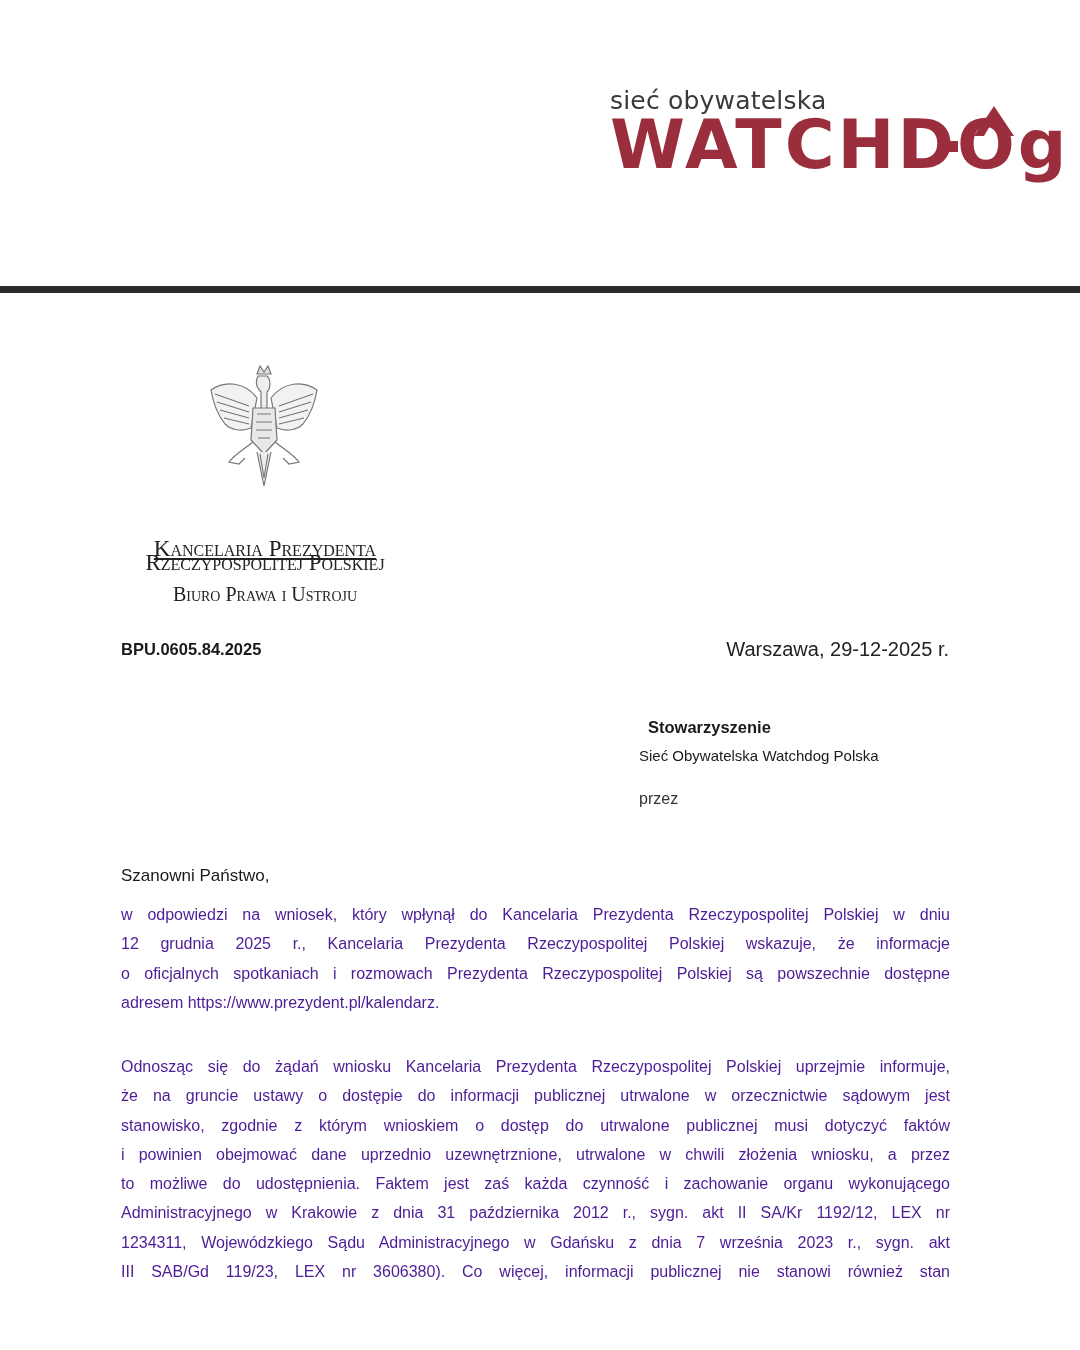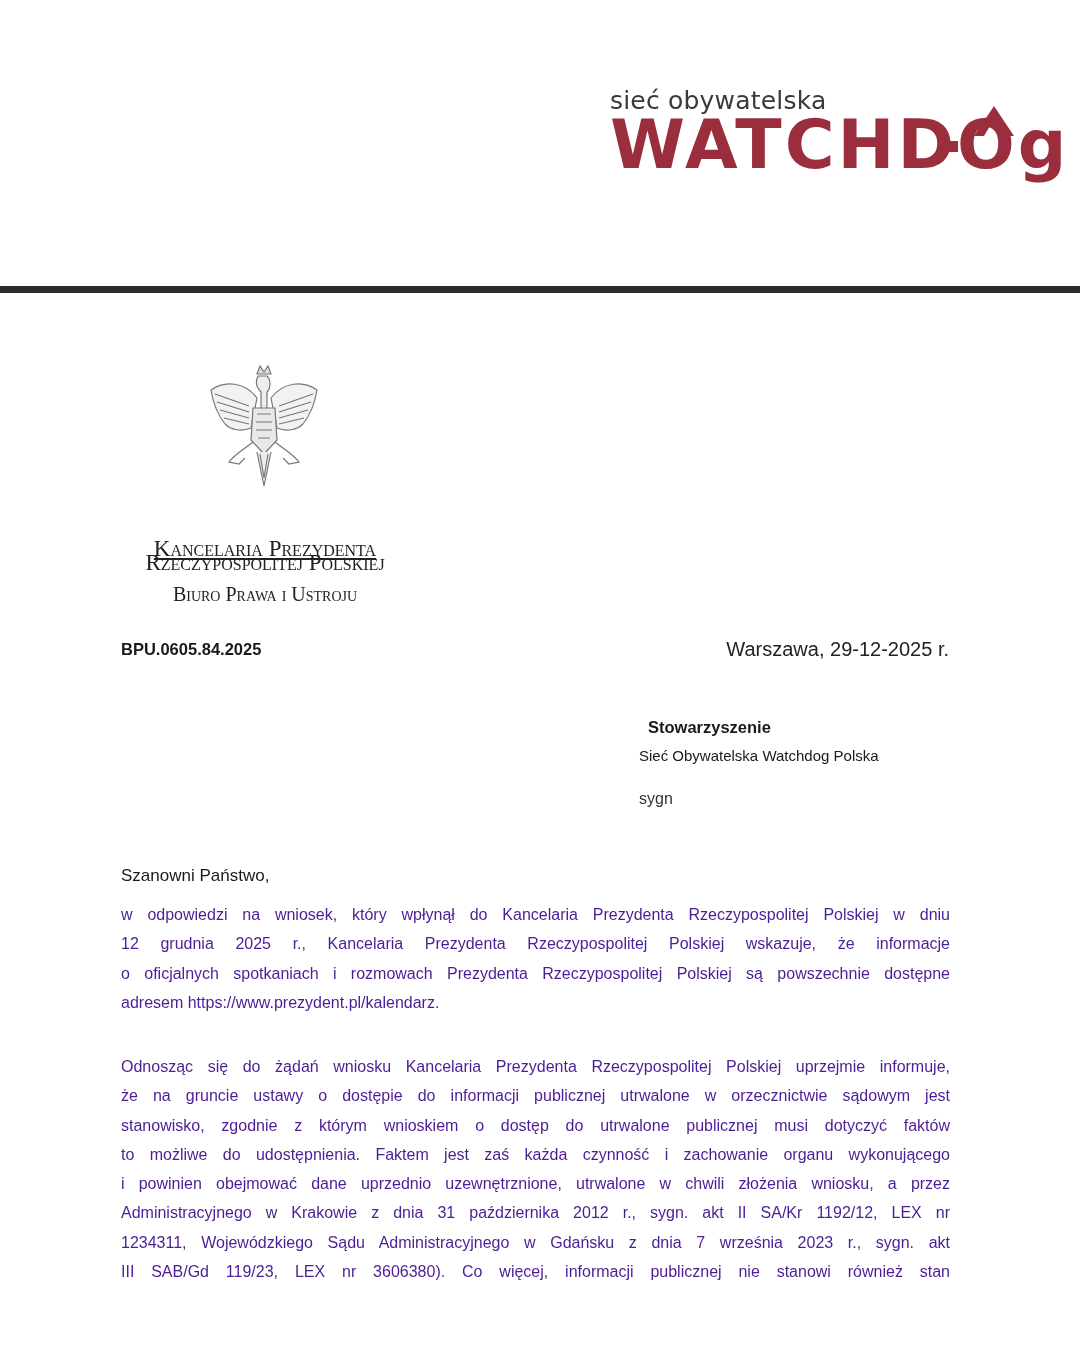--- a/index.html
+++ b/index.html
@@ -111,33 +111,33 @@
 
 <div class="org org1">Kancelaria Prezydenta</div>
 <div class="org org2">Rzeczypospolitej Polskiej</div>
 <div class="org org3">Biuro Prawa i Ustroju</div>
 
 <div class="ref">BPU.0605.84.2025</div>
 <div class="date">Warszawa, 29-12-2025 r.</div>
 
 <div class="recipient r1">Stowarzyszenie</div>
 <div class="recipient r2">Sieć Obywatelska Watchdog Polska</div>
-<div class="recipient r3">sygn</div>
+<div class="recipient r3">przez</div>
 
 <div class="salutation">Szanowni Państwo,</div>
 
 <div class="para p1">
   <span class="line">w odpowiedzi na wniosek, który wpłynął do Kancelaria Prezydenta Rzeczypospolitej Polskiej w dniu</span>
   <span class="line">12 grudnia 2025 r., Kancelaria Prezydenta Rzeczypospolitej Polskiej wskazuje, że informacje</span>
   <span class="line">o oficjalnych spotkaniach i rozmowach Prezydenta Rzeczypospolitej Polskiej są powszechnie dostępne</span>
   <span class="line last">adresem https://www.prezydent.pl/kalendarz.</span>
 </div>
 
 <div class="para p2">
   <span class="line">Odnosząc się do żądań wniosku Kancelaria Prezydenta Rzeczypospolitej Polskiej uprzejmie informuje,</span>
   <span class="line">że na gruncie ustawy o dostępie do informacji publicznej utrwalone w orzecznictwie sądowym jest</span>
   <span class="line">stanowisko, zgodnie z którym wnioskiem o dostęp do utrwalone publicznej musi dotyczyć faktów</span>
+  <span class="line">i powinien obejmować dane uprzednio uzewnętrznione, utrwalone w chwili złożenia wniosku, a przez</span>
   <span class="line">to możliwe do udostępnienia. Faktem jest zaś każda czynność i zachowanie organu wykonującego</span>
-  <span class="line">i powinien obejmować dane uprzednio uzewnętrznione, utrwalone w chwili złożenia wniosku, a przez</span>
   <span class="line">Administracyjnego w Krakowie z dnia 31 października 2012 r., sygn. akt II SA/Kr 1192/12, LEX nr</span>
   <span class="line">1234311, Wojewódzkiego Sądu Administracyjnego w Gdańsku z dnia 7 września 2023 r., sygn. akt</span>
   <span class="line">III SAB/Gd 119/23, LEX nr 3606380). Co więcej, informacji publicznej nie stanowi również stan</span>
 </div>
 
 </body></html>

